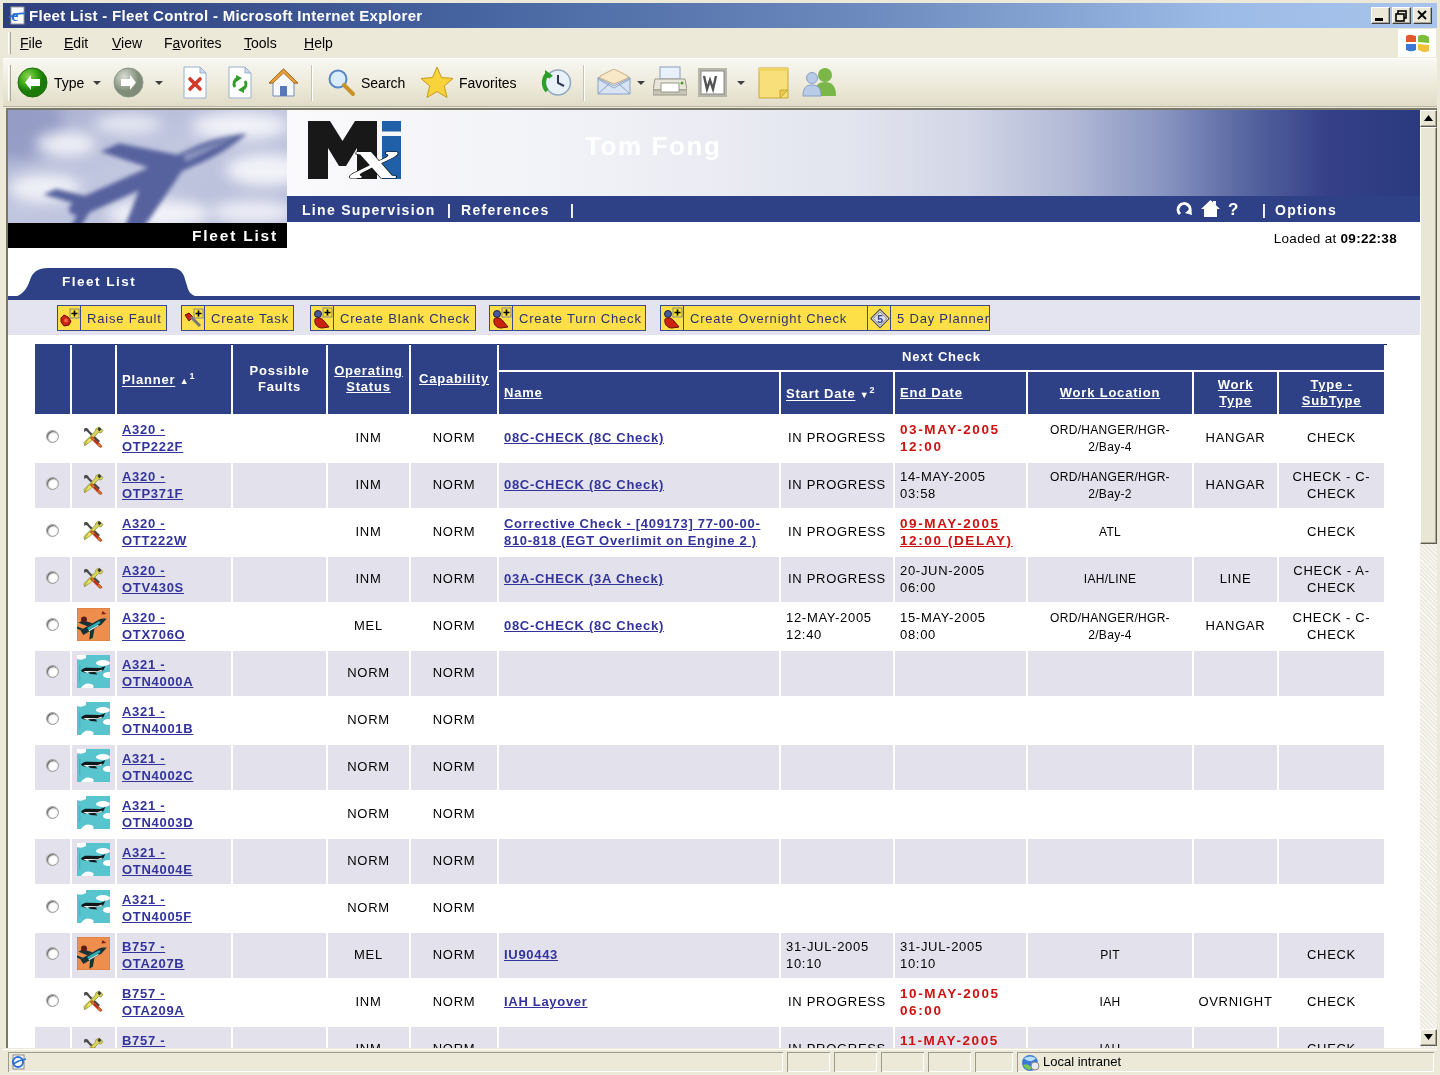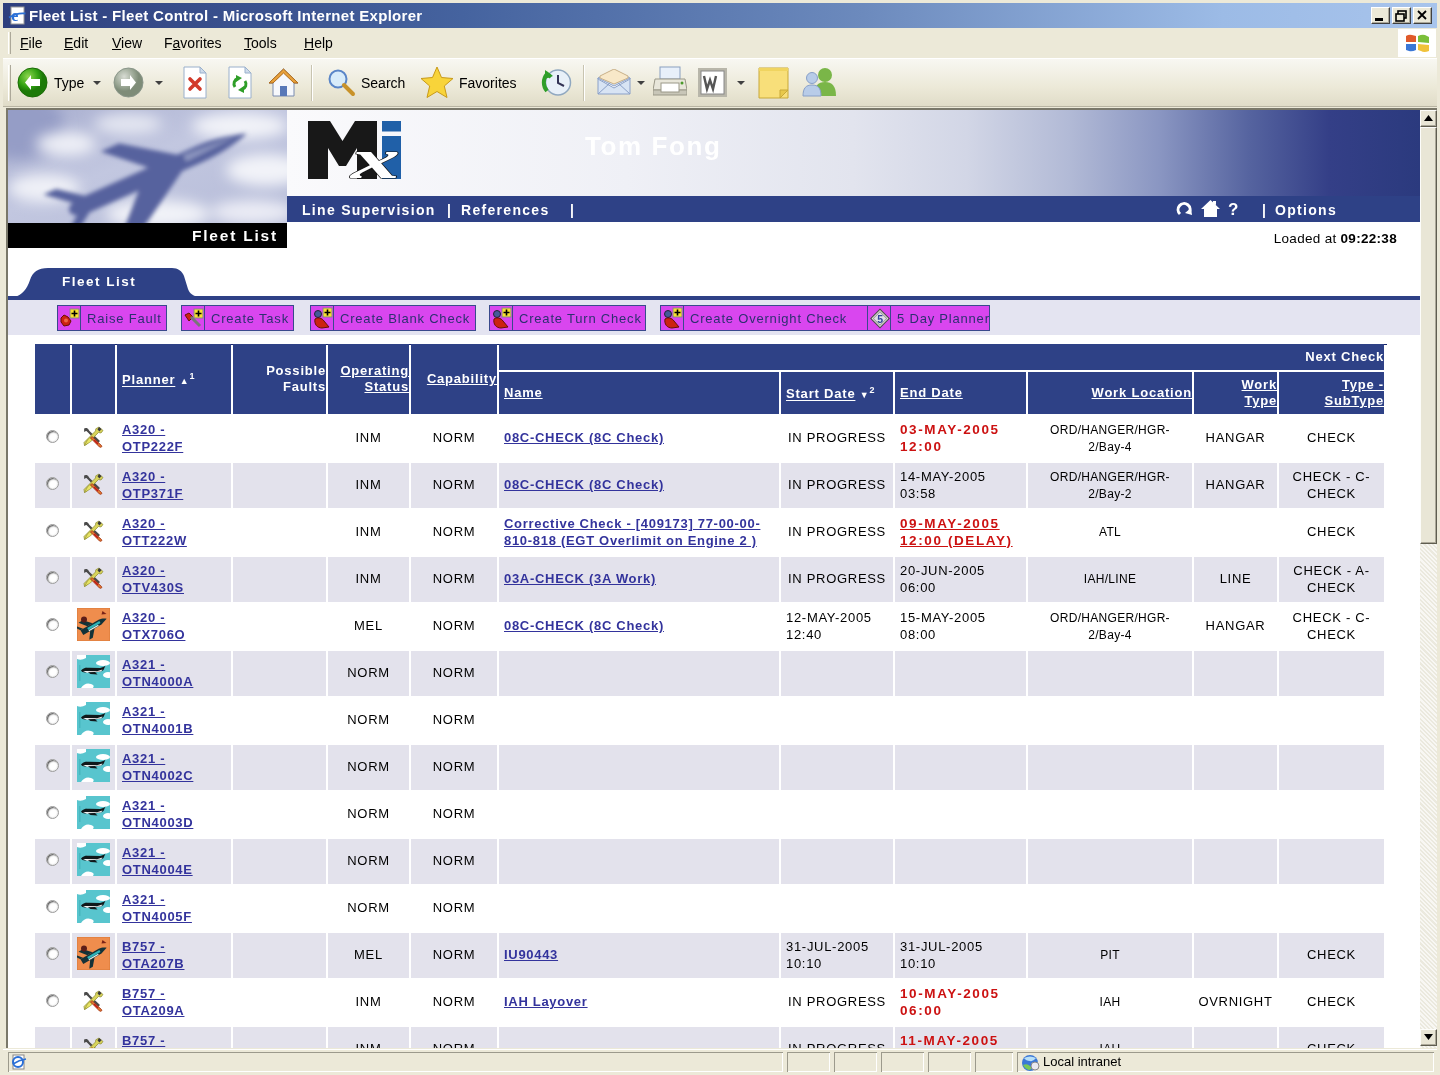--- a/index.html
+++ b/index.html
@@ -49,28 +49,28 @@
 
 
 #blackbar { position:absolute; top:113px; left:0; width:279px; height:25px; background:#000; color:#fff; font-weight:bold; font-size:15.5px; letter-spacing:1.8px; }
 #fleetctl { position:absolute; top:113px; left:279px; width:568px; height:25px; background:#dfdfed; border-bottom-right-radius:14px; color:#000; font-weight:bold; font-size:15.5px; letter-spacing:1.8px; }
 #loaded { position:absolute; top:121px; right:23px; font-size:13.5px; letter-spacing:0.3px; color:#000; }
 
 
 #tab { position:absolute; top:158px; left:6px; width:185px; height:29px; letter-spacing:1.5px; color:#fff; font-weight:bold; font-size:13.5px; letter-spacing:1.5px; }
 #tabline { position:absolute; top:186px; left:0; width:1412px; height:4px; background:#2e4186; }
 #btnband { position:absolute; top:190px; left:0; width:1412px; height:35px; background:#e4e4f1; }
-.btn { position:absolute; top:5px; height:26px; background:#d946ef; border:1px solid #3a4a8c; color:#2d3070; font-size:13px; }
+.btn { position:absolute; top:5px; height:26px; background:#fde047; border:1px solid #3a4a8c; color:#2d3070; font-size:13px; }
 .btn .ic { position:absolute; left:0; top:0; width:23px; height:24px; border-right:1px solid #3a4a8c; } .btn .ic svg { margin:0.5px }
 .btn .bl { position:absolute; left:29px; top:5px; white-space:nowrap; letter-spacing:0.8px; }
 
 
 #ftable { position:absolute; top:232px; left:25px; border-collapse:separate; border-spacing:2px; table-layout:fixed; }
 #ftable td, #ftable th { padding:0; overflow:hidden; }
-#ftable th { background:#2e4186; color:#fff; font-size:13px; font-weight:bold; text-align:right; vertical-align:middle; letter-spacing:0.8px; line-height:16px; }
+#ftable th { background:#2e4186; color:#fff; font-size:13px; font-weight:bold; text-align:center; vertical-align:middle; letter-spacing:0.8px; line-height:16px; }
 #ftable th.u { text-decoration:underline; }
 #ftable td { font-size:13px; vertical-align:middle; text-align:center; letter-spacing:0.7px; line-height:16.5px; }
 tr.w td { background:#fff; }
 tr.l td { background:#e3e2ec; }
 #ftable td.al, #ftable th.al { text-align:left; padding-left:5px; }
 #ftable td.loc { font-size:12px; letter-spacing:0.3px; }
 a.lnk { color:#33339c; font-weight:bold; text-decoration:underline; }
 #ftable .red { color:#cc1111; font-weight:bold; letter-spacing:1.6px; font-size:13.5px; }
 #ftable .redu { color:#cc1111; font-weight:bold; letter-spacing:1.6px; font-size:13.5px; text-decoration:underline; }
 .b { font-weight:normal; }
@@ -459,21 +459,21 @@
   <path d="M 17,2 L 21,5.5 L 19,8 L 16.5,7.5 L 5,19 L 2.5,20.5 L 2,17.5 L 13.5,6 L 13.8,3.8 Z" fill="#d8d45a" stroke="#8a8830" stroke-width="0.7"></path>
   <path d="M 17,2 L 19.5,4 L 17.5,6.5 L 15.5,4.5 Z" fill="#3a3a3a"></path>
   <path d="M 2.5,20.5 L 5.5,15 L 8,12.5 L 10.5,15 L 7.5,17.5 Z" fill="#e8e464" stroke="#8a8830" stroke-width="0.6"></path>
   <path d="M 10,11.5 L 13,14.5 L 19.5,20.5 C 20.5,21.5 19,23 17.5,22 L 11.5,16 L 8.5,13 Z" fill="#e07830" stroke="#a03010" stroke-width="0.8"></path>
   <path d="M 12,15 L 16,19" stroke="#c01818" stroke-width="1.2"></path>
 </svg></td>
         <td class="al"><a class="lnk">A320 -<br>OTV430S</a></td>
             <td></td>
         <td class="b">INM</td>
             <td class="b">NORM</td>
-        <td class="al"><a class="lnk">03A-CHECK (3A Work)</a></td>
+        <td class="al"><a class="lnk">03A-CHECK (3A Check)</a></td>
         <td class="b">IN PROGRESS</td>
         <td class="al">20-JUN-2005<br>06:00</td>
         <td class="loc">IAH/LINE</td>
         <td class="b">LINE</td>
             <td class="b">CHECK - A-<br>CHECK</td>
       </tr>
       <tr class="w" style="height:45px">
         <td><span class="radio"></span></td>
             <td><svg width="33" height="33" viewBox="0 0 33 33">
   <rect width="33" height="33" fill="#ef8d4d" stroke="#d87838" stroke-width="1"></rect>

